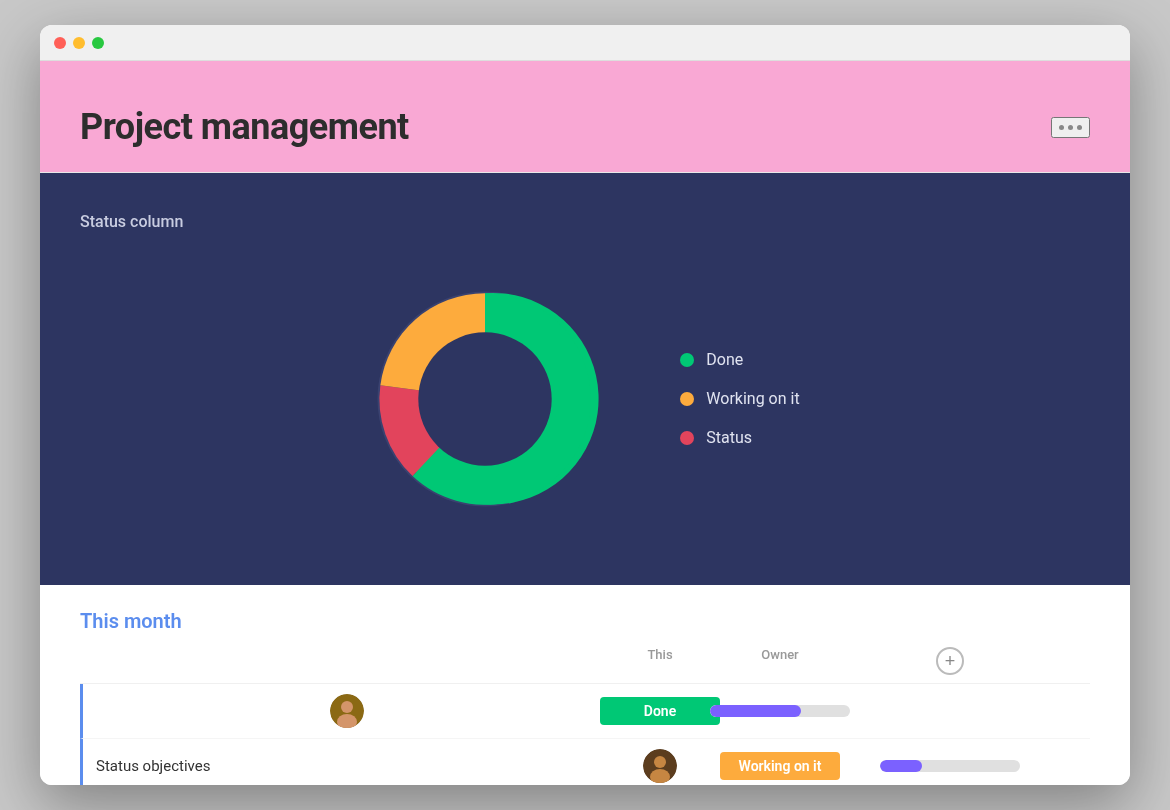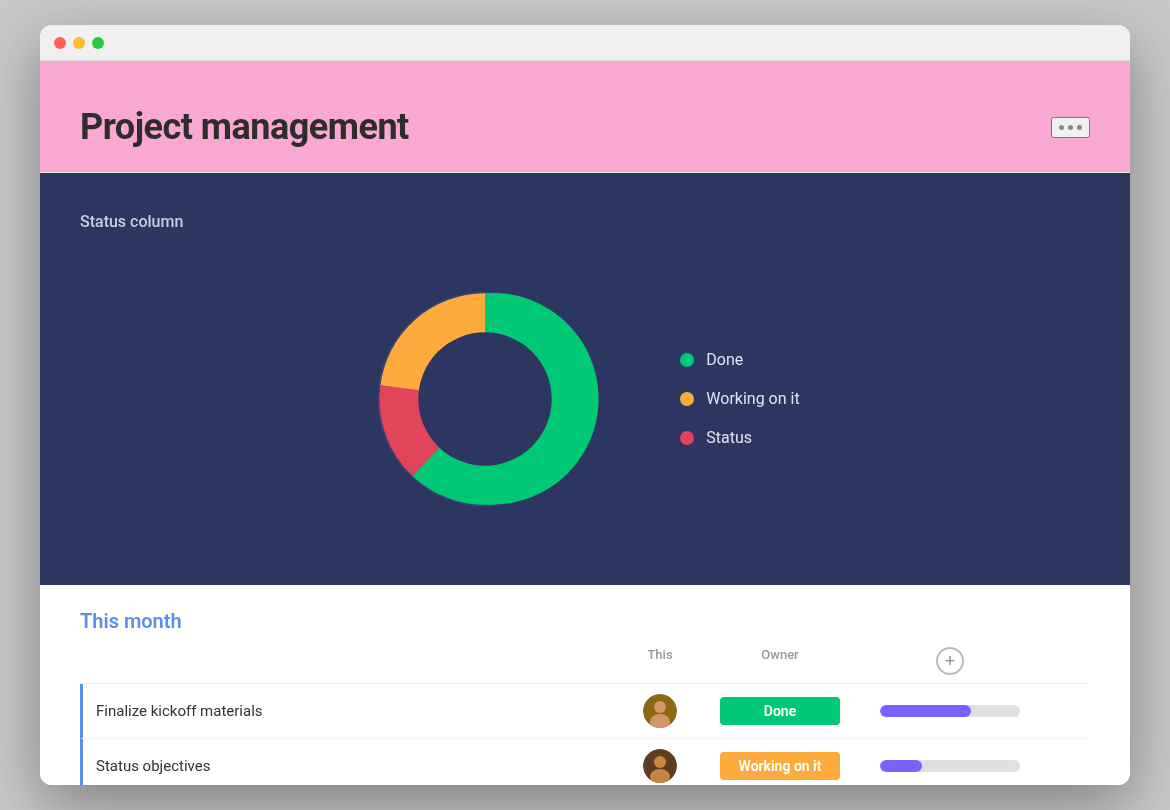--- a/index.html
+++ b/index.html
@@ -343,21 +343,20 @@
     <div class="table-header">
       <div class="table-header-cell"></div>
       <div class="table-header-cell">This</div>
       <div class="table-header-cell">Owner</div>
       <div class="table-header-cell">
         <button class="add-btn">+</button>
       </div>
     </div>
 
     <div class="table-row">
-      <div class="task-name">Finalize kickoff materials</div>
       <div class="avatar-cell">
         <div class="avatar">
           <svg width="34" height="34" viewBox="0 0 34 34">
             <circle cx="17" cy="17" r="17" fill="#8B6914"></circle>
             <circle cx="17" cy="13" r="6" fill="#D4956A"></circle>
             <ellipse cx="17" cy="28" rx="10" ry="8" fill="#D4956A"></ellipse>
           </svg>
         </div>
       </div>
       <div class="status-cell">

